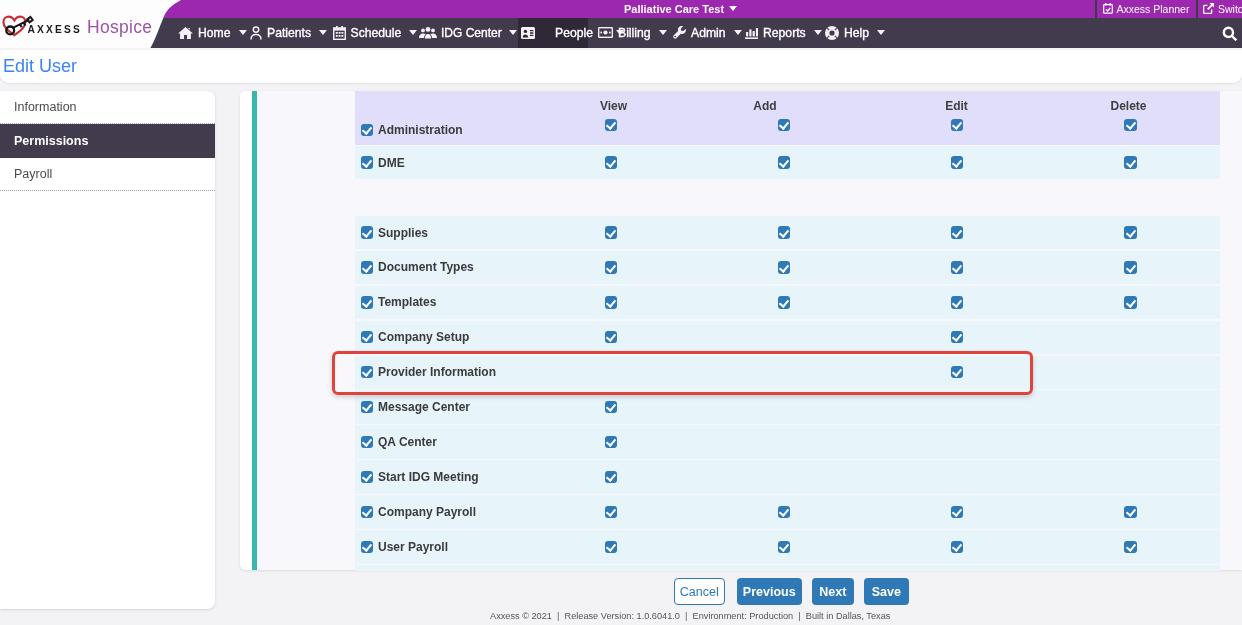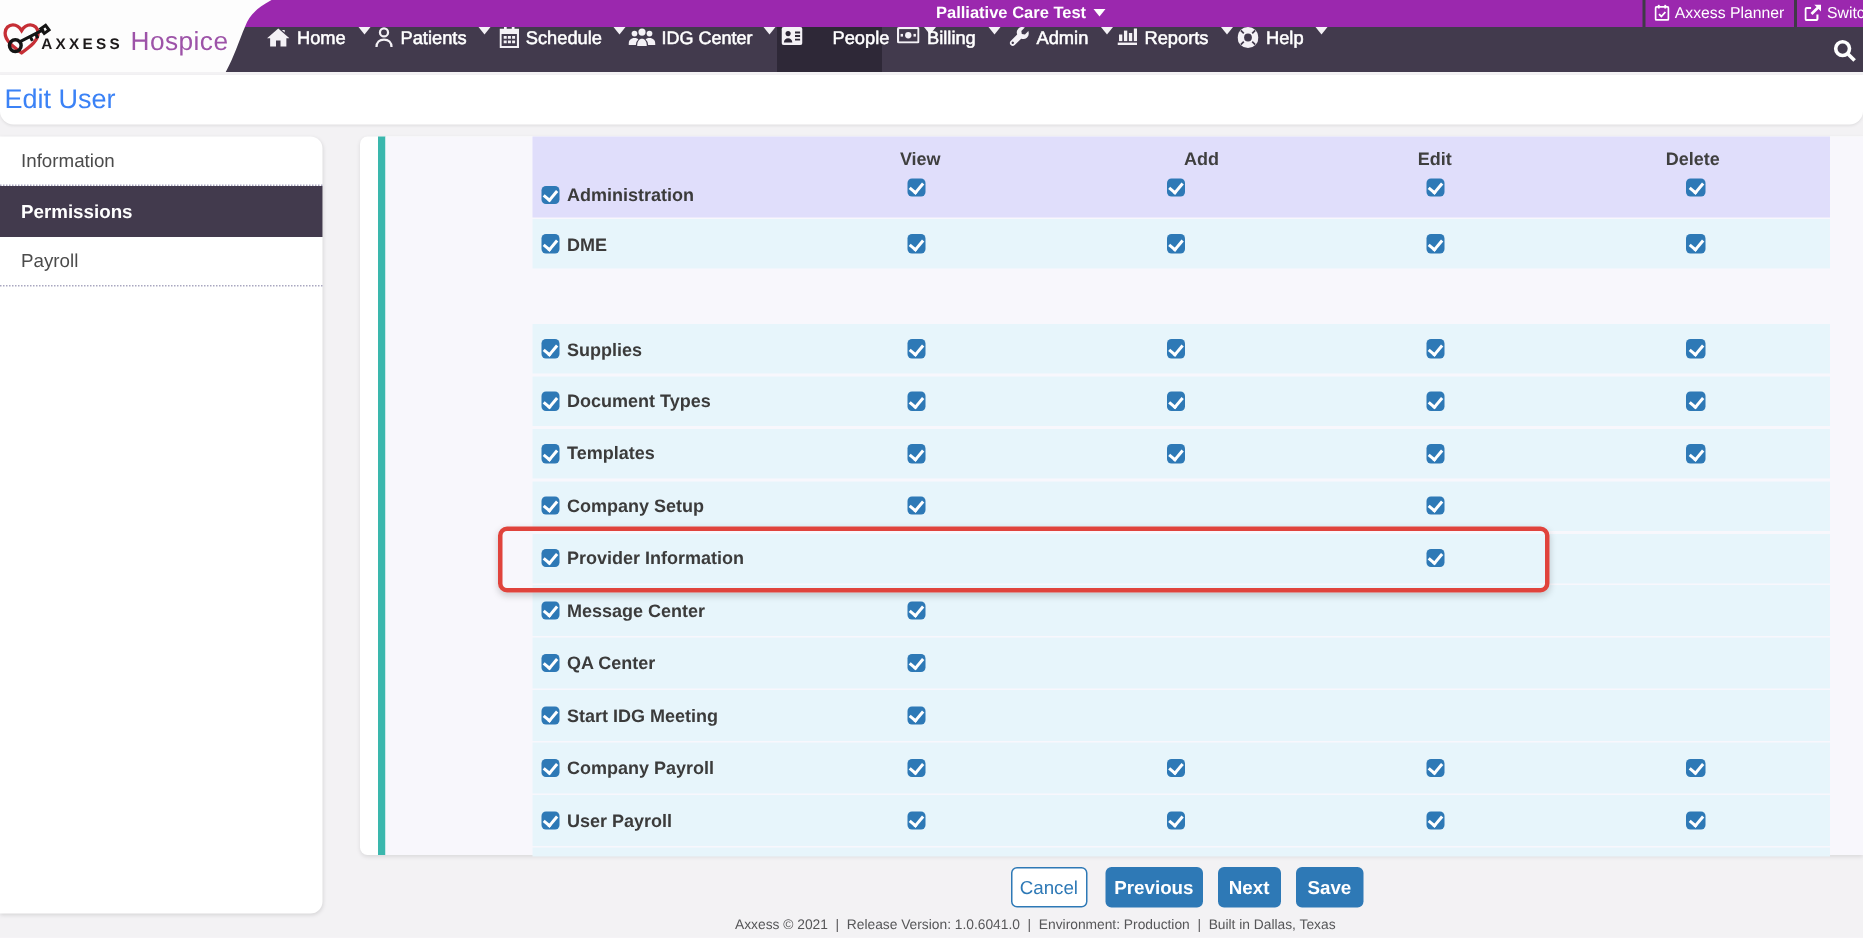--- a/index.html
+++ b/index.html
@@ -7,21 +7,21 @@
 
 #topbar{position:absolute;left:0;top:0;width:1242px;height:17.5px;background:#9b28ae}
 #topbar .ctr{position:absolute;left:624px;top:0;height:17.5px;display:flex;align-items:center;color:#fff;font-size:11px;font-weight:700}
 #topbar .ctr .car{margin-left:5px}
 .vsep{position:absolute;top:0;width:2px;height:17.5px;background:#3f3a46}
 .tb-item{position:absolute;top:0;height:17.5px;display:flex;align-items:center;color:#fff;font-size:10.5px;font-weight:400;gap:4px}
 .car{width:0;height:0;border-left:4px solid transparent;border-right:4px solid transparent;border-top:5px solid #fff}
 
 #nav{position:absolute;left:0;top:17.5px;width:1242px;height:30.5px;background:#423a4d}
 #peoplebox{position:absolute;left:518px;top:0;width:70px;height:30.5px;background:#2e2837}
-.nv{position:absolute;top:0;height:30.5px;display:flex;gap:5px;color:#fff;font-size:12.2px;font-weight:400;-webkit-text-stroke:0.35px #fff}
+.nv{position:absolute;top:0;height:30.5px;display:flex;align-items:center;gap:5px;color:#fff;font-size:12.2px;font-weight:400;-webkit-text-stroke:0.35px #fff}
 .nv .car{margin-left:3px;border-top-color:#f4f1f6}
 
 #logo{position:absolute;left:0;top:0;width:200px;height:48px}
 
 #edituser{position:absolute;left:0;top:49.5px;width:1242px;height:33.5px;background:#fff;border-radius:0 0 9px 9px;box-shadow:0 1px 2px rgba(0,0,0,0.08)}
 #edituser span{position:absolute;left:3px;top:6px;font-size:18px;color:#3b82f6}
 
 #sidebar{position:absolute;left:0;top:90.5px;width:215px;height:518px;background:#fff;border-radius:0 8px 8px 0;box-shadow:0 1px 3px rgba(0,0,0,0.13)}
 .side-item{position:absolute;left:0;width:215px;height:33px;display:flex;align-items:center;padding-left:14px;font-size:12.5px;color:#4b4b4b;border-bottom:1px dotted #a9a7c0}
 .side-sel{background:#423a4d;color:#fff;font-weight:700;border-bottom:none;height:34px}
@@ -193,21 +193,21 @@
   <div class="side-item side-sel" style="top:33px">Permissions</div>
   <div class="side-item" style="top:67px">Payroll</div>
 </div>
 
 <div id="card">
   <div id="stripe"></div>
   <div id="lav"></div>
 
   <div id="phead">
     <span class="hlab" style="left:218.5px">View</span>
-    <span class="hlab" style="left:406px">Add</span>
+    <span class="hlab" style="left:370px">Add</span>
     <span class="hlab" style="left:561.5px">Edit</span>
     <span class="hlab" style="left:733.5px">Delete</span>
     <span class="cb" style="left:6px;top:32.2px"></span>
     <span class="rlab" style="top:31.6px;transform:none">Administration</span>
     <span class="cb" style="left:250px;top:27.3px"></span>
     <span class="cb" style="left:422.5px;top:27.3px"></span>
     <span class="cb" style="left:596px;top:27.3px"></span>
     <span class="cb" style="left:769.3px;top:27.3px"></span>
   </div>
 

